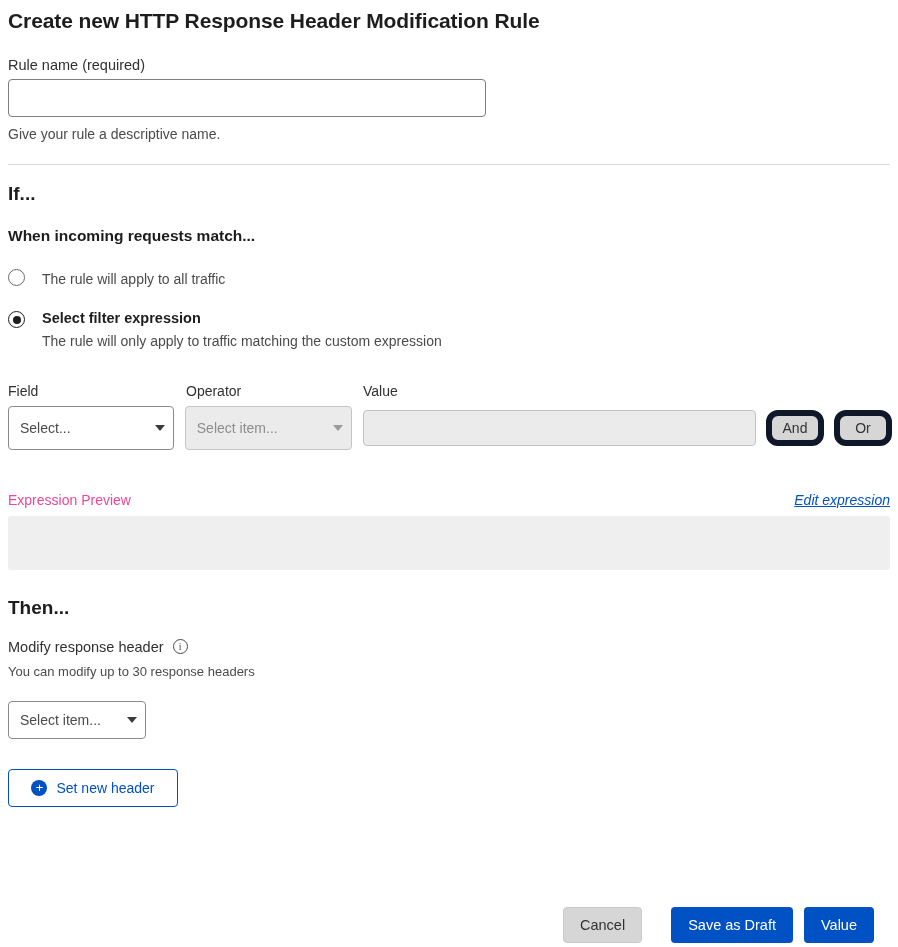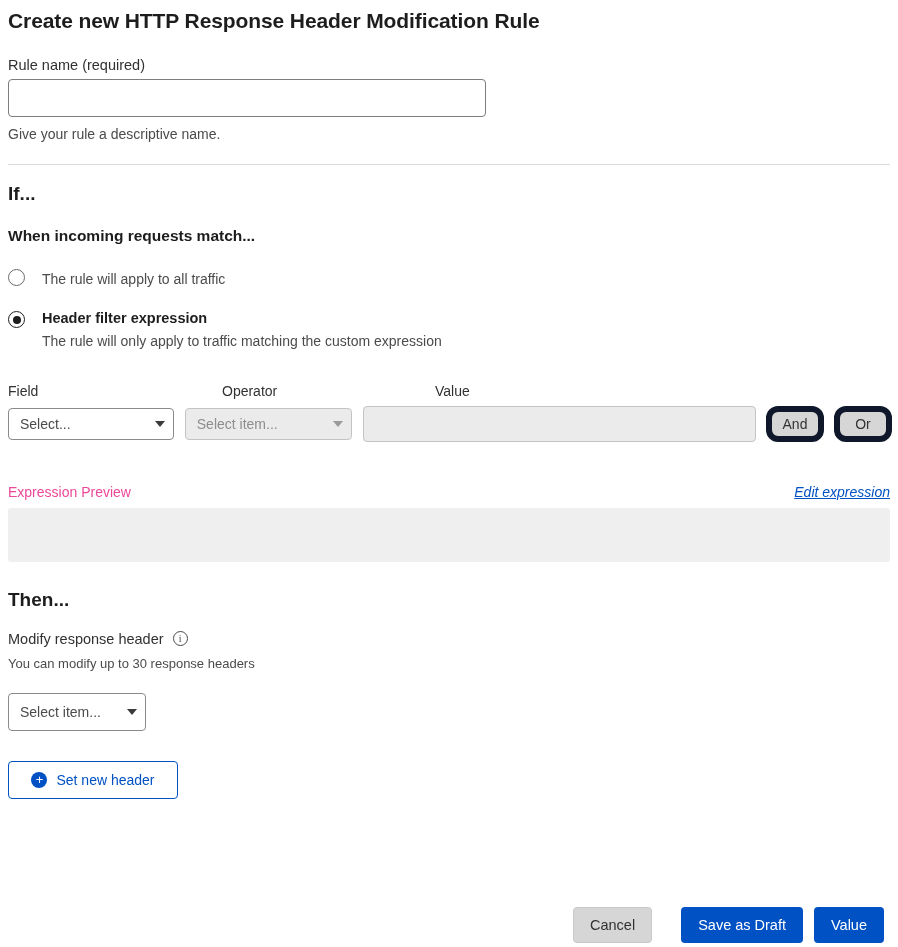--- a/index.html
+++ b/index.html
@@ -120,32 +120,31 @@
   }
 
   
   .builder {
     margin: 34px 0 0 2px;
   }
   .builder-labels {
     display: flex;
     font-size: 14px;
     color: #313131;
-    gap: 36px;
   }
   .lbl-field { width: 178px; }
   .lbl-operator { width: 177px; }
   .lbl-value { width: 1px; }
   .builder-row {
     display: flex;
     align-items: center;
     margin-top: 7px;
   }
   .select {
-    height: 32px;
+    height: 44px;
     border: 1px solid #8a8a8a;
     border-radius: 4px;
     background: #fff;
     display: flex;
     align-items: center;
     padding: 0 8px 0 11px;
     font-size: 14px;
     color: #4b4b4b;
     position: relative;
   }
@@ -281,21 +280,21 @@
     font-size: 13px;
     line-height: 15px;
     text-align: center;
     margin-right: 9px;
     font-family: "Liberation Sans", sans-serif;
   }
 
   
   .footer {
     position: absolute;
-    right: 14px;
+    right: 24px;
     bottom: 13px;
     display: flex;
     align-items: center;
   }
   .btn {
     height: 36px;
     border-radius: 4px;
     font-family: "Liberation Sans", sans-serif;
     font-size: 14.5px;
     cursor: pointer;
@@ -337,21 +336,21 @@
   <div class="radio-row">
     <div class="radio-outer"></div>
     <div class="radio-text">
       <div class="radio-desc">The rule will apply to all traffic</div>
     </div>
   </div>
 
   <div class="radio-row">
     <div class="radio-outer selected"></div>
     <div class="radio-text">
-      <div class="radio-title">Header filter expression</div>
+      <div class="radio-title">Select filter expression</div>
       <div class="radio-desc">The rule will only apply to traffic matching the custom expression</div>
     </div>
   </div>
 
   <div class="builder">
     <div class="builder-labels">
       <div class="lbl-field">Field</div>
       <div class="lbl-operator">Operator</div>
       <div class="lbl-value">Value</div>
     </div>

